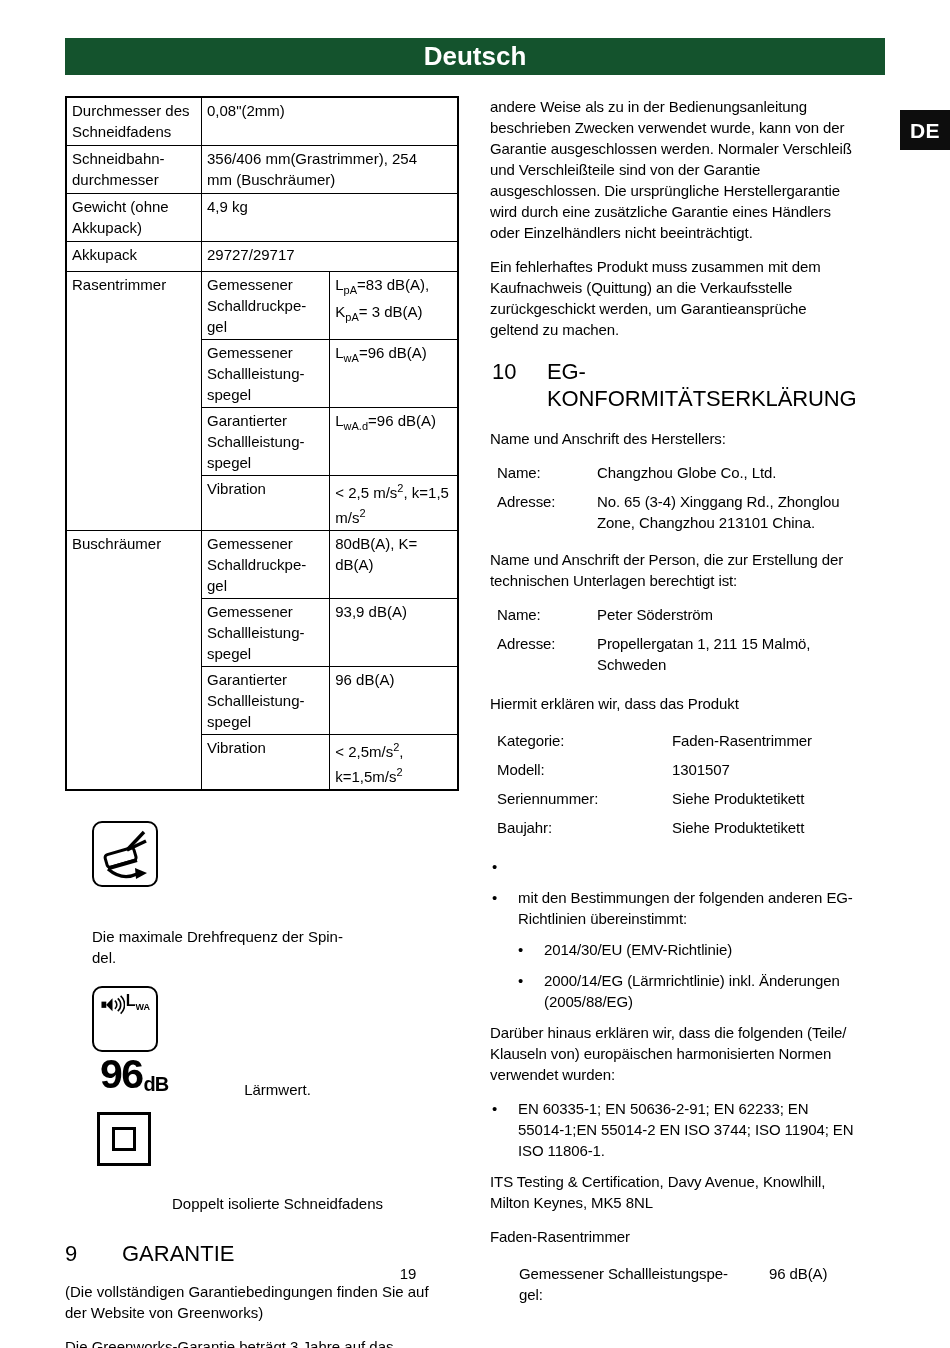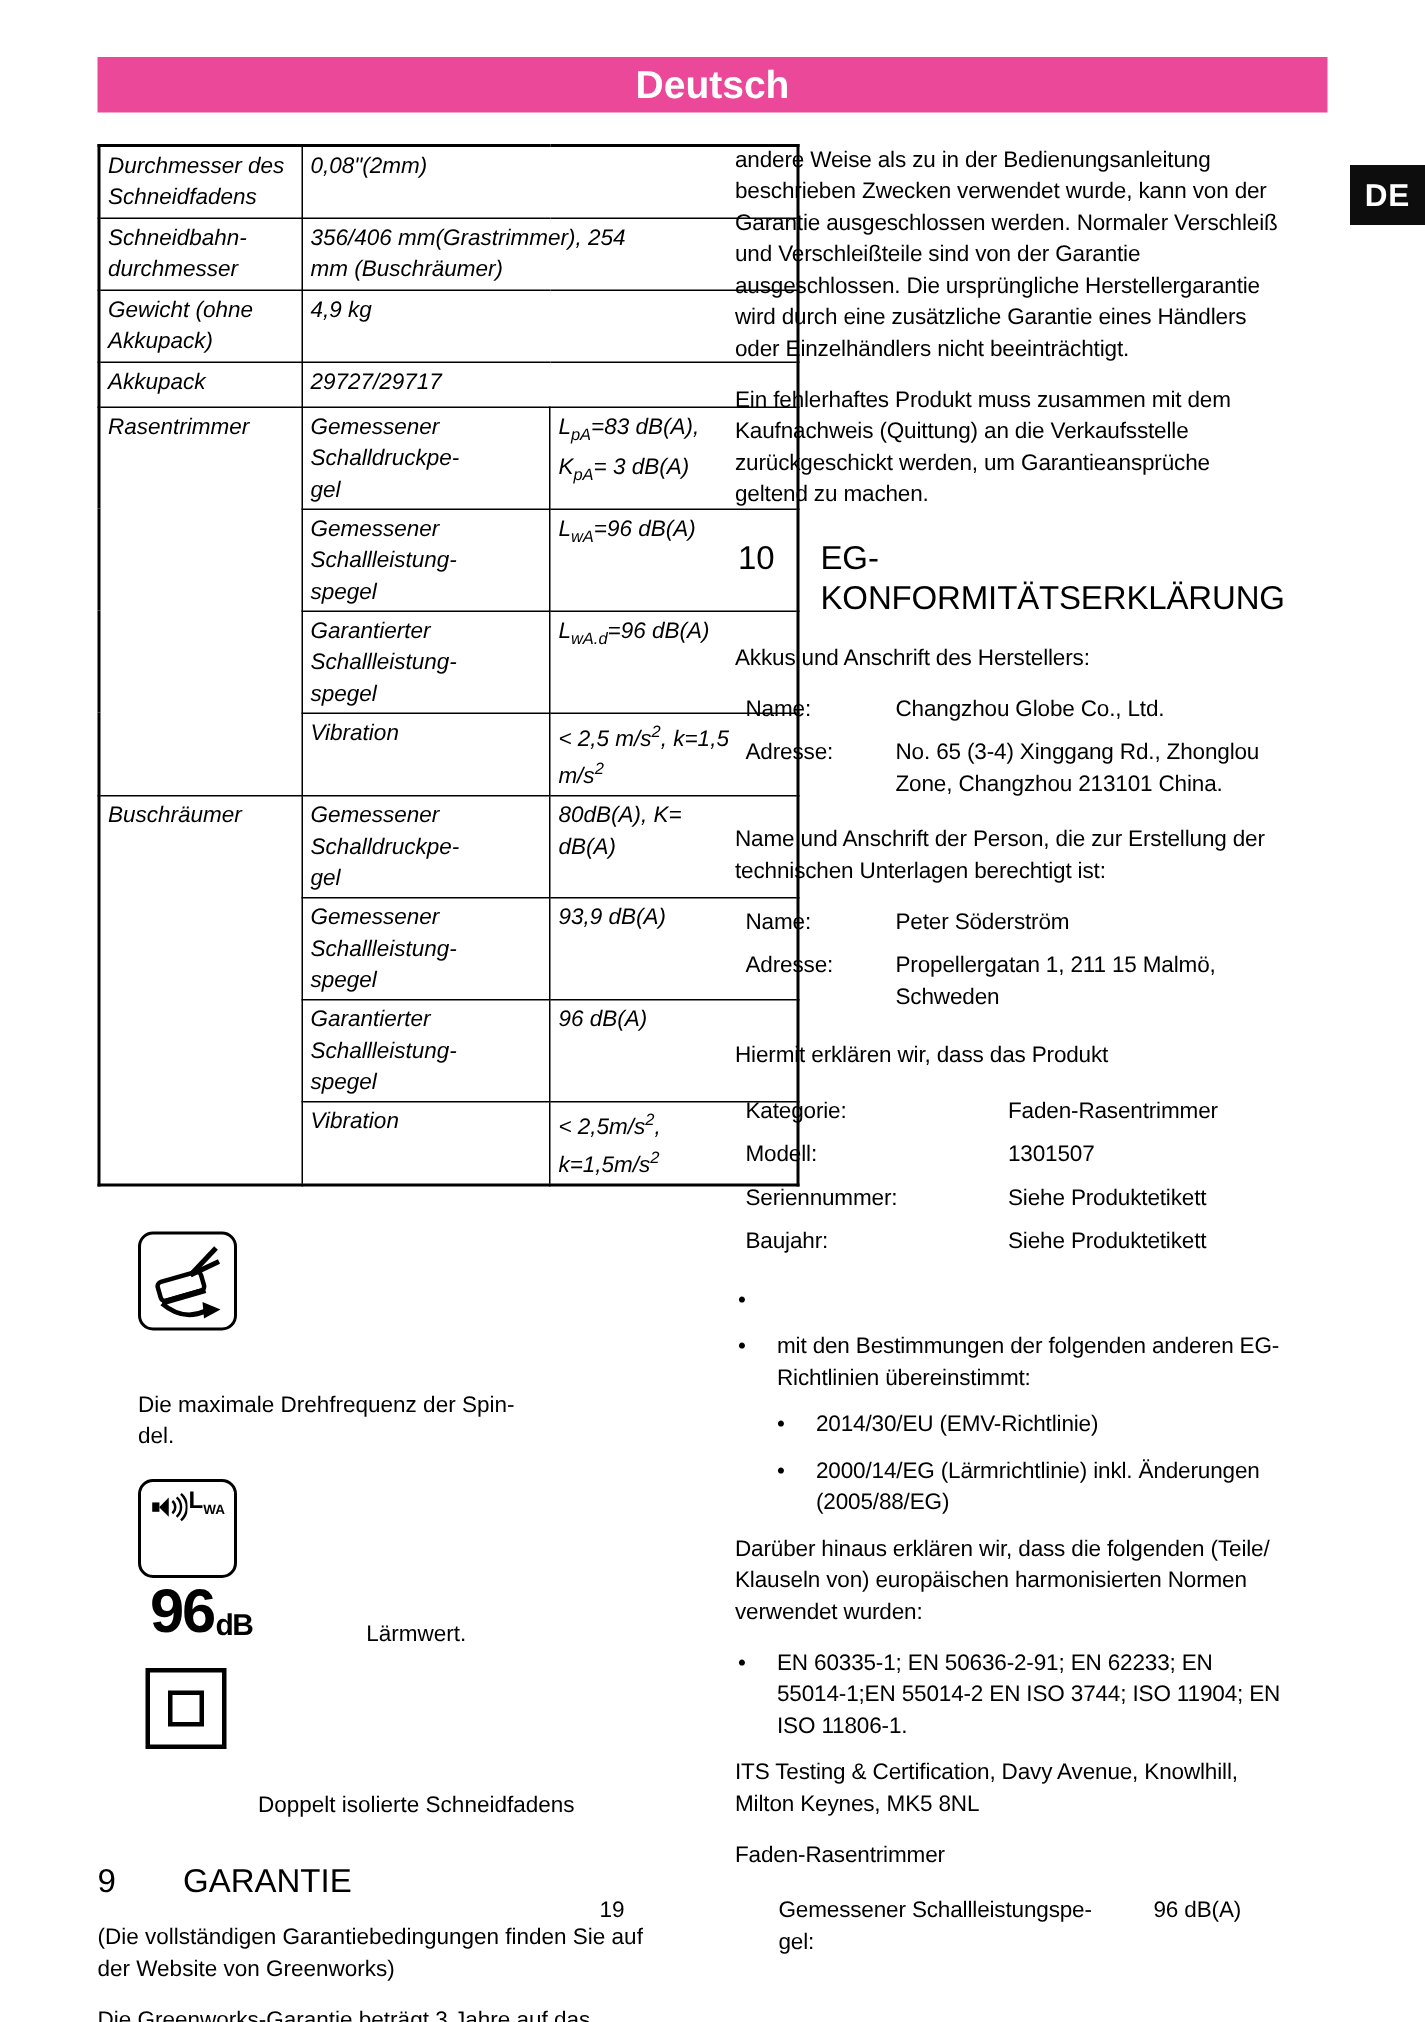--- a/index.html
+++ b/index.html
@@ -5,33 +5,33 @@
   html,body { margin:0; padding:0; background:#fff; }
   .page {
     position:relative; width:950px; height:1348px; background:#fff;
     font-family:"Liberation Sans", sans-serif; font-size:15px; line-height:21px;
     color:#000; overflow:hidden;
   }
   .pre { white-space:pre-line; }
   
   .header-bar {
     position:absolute; left:65px; top:38px; width:820px; height:37px;
-    background:#ec4899; color:#fff; display:flex; align-items:center; justify-content:center;
+    background:#14532d; color:#fff; display:flex; align-items:center; justify-content:center;
     font-size:26px; font-weight:bold;
   }
   .de-badge {
     position:absolute; left:900px; top:110px; width:50px; height:40px;
     background:#0d0d0d; color:#fff; display:flex; align-items:center; justify-content:center;
     font-size:21px; font-weight:bold; letter-spacing:.5px;
   }
   
   .left-col  { position:absolute; left:65px; top:96px;  width:398px; }
   .right-col { position:absolute; left:490px; top:96px; width:400px; letter-spacing:-.1px; }
   
-  table.spec { border-collapse:collapse; width:468px; border:2px solid #000; table-layout:fixed;font-style:italic; }
+  table.spec { border-collapse:collapse; width:394px; border:2px solid #000; table-layout:fixed; }
   table.spec td { border:1.5px solid #000; vertical-align:top; padding:2px 5px; }
   td.c1 { width:124px; }
   td.c2 { width:114px; }
   td.c3 { width:122px; }
   sub { font-size:11px; }
   sup { font-size:11px; }
   
   .symbols { margin-top:30px; padding-left:27px; }
   .sym-row { display:flex; gap:27px; margin-bottom:18px; align-items:flex-start;flex-direction:column; }
   .icon-box {
@@ -242,21 +242,21 @@
 Kaufnachweis (Quittung) an die Verkaufsstelle
 zurückgeschickt werden, um Garantieansprüche
 geltend zu machen.</p>
 
     <div class="sec-h">
       <span class="sec-num">10</span>
       <span class="pre">EG-
 KONFORMITÄTSERKLÄRUNG</span>
     </div>
 
-    <p class="para pre">Akkus und Anschrift des Herstellers:</p>
+    <p class="para pre">Name und Anschrift des Herstellers:</p>
 
     <div class="kv-block">
       <div class="kv-row">
         <span class="kv-label">Name:</span>
         <span class="pre">Changzhou Globe Co., Ltd.</span>
       </div>
       <div class="kv-row">
         <span class="kv-label">Adresse:</span>
         <span class="pre">No. 65 (3-4) Xinggang Rd., Zhonglou
 Zone, Changzhou 213101 China.</span>

